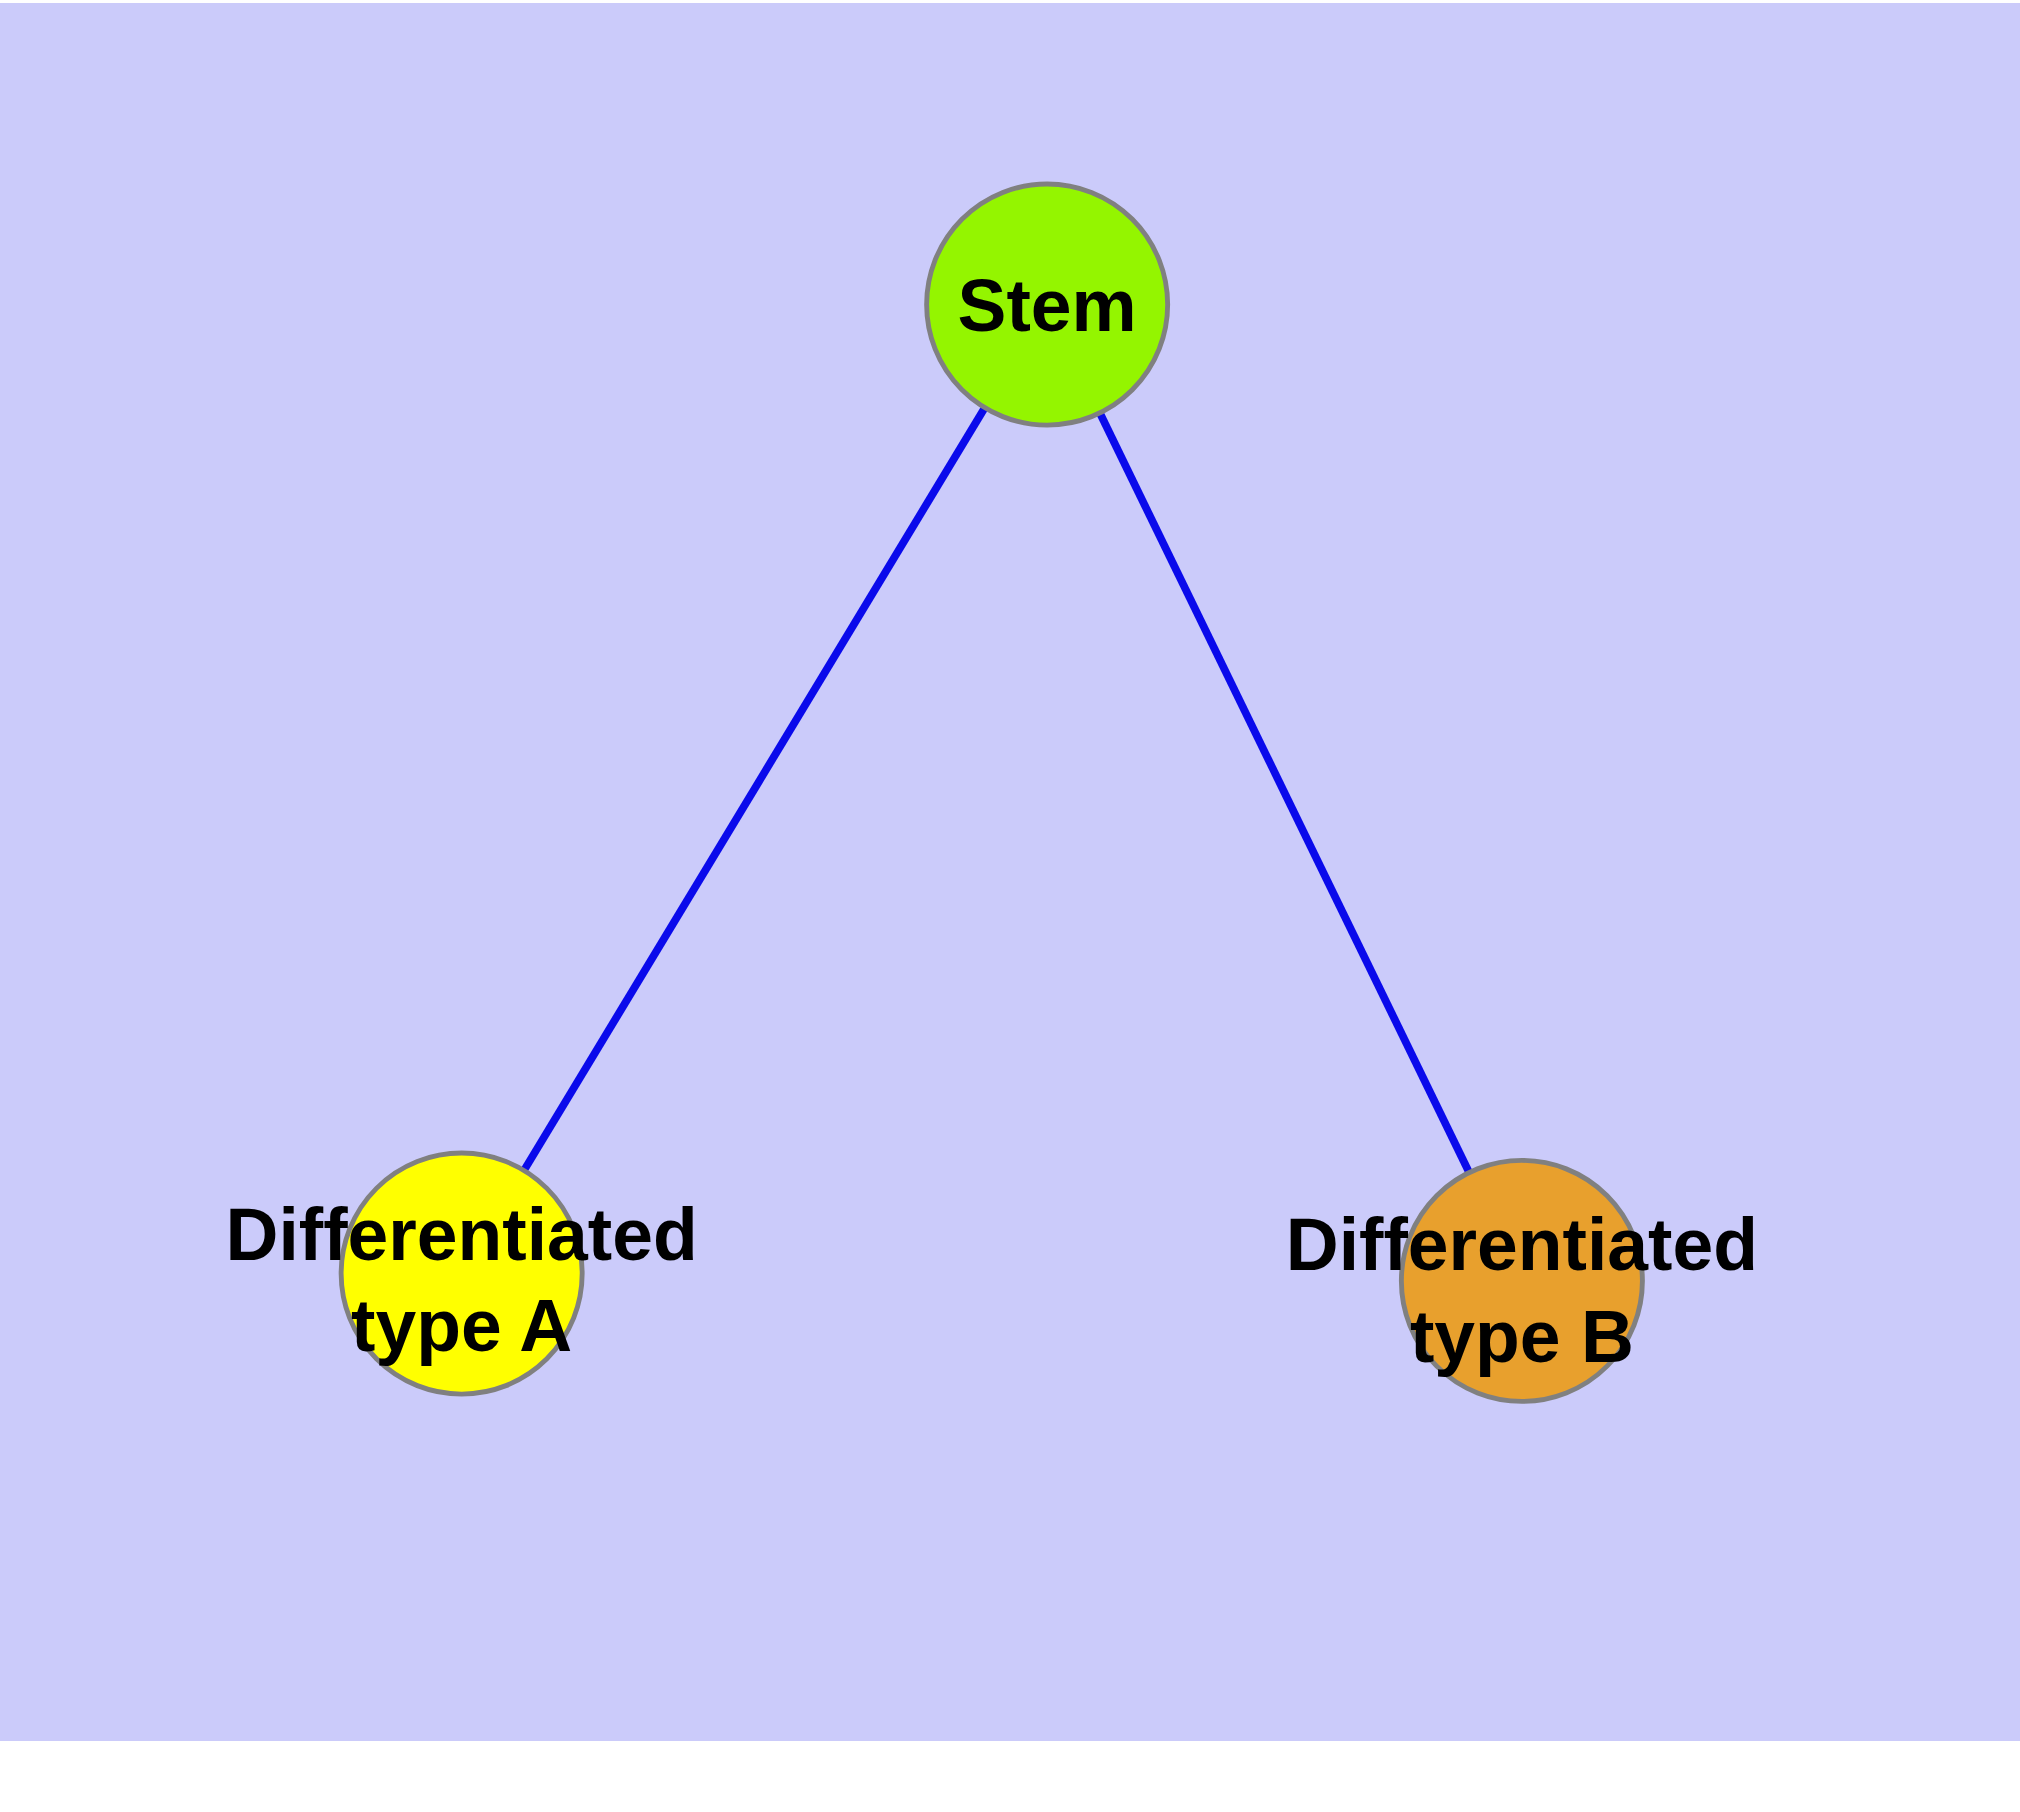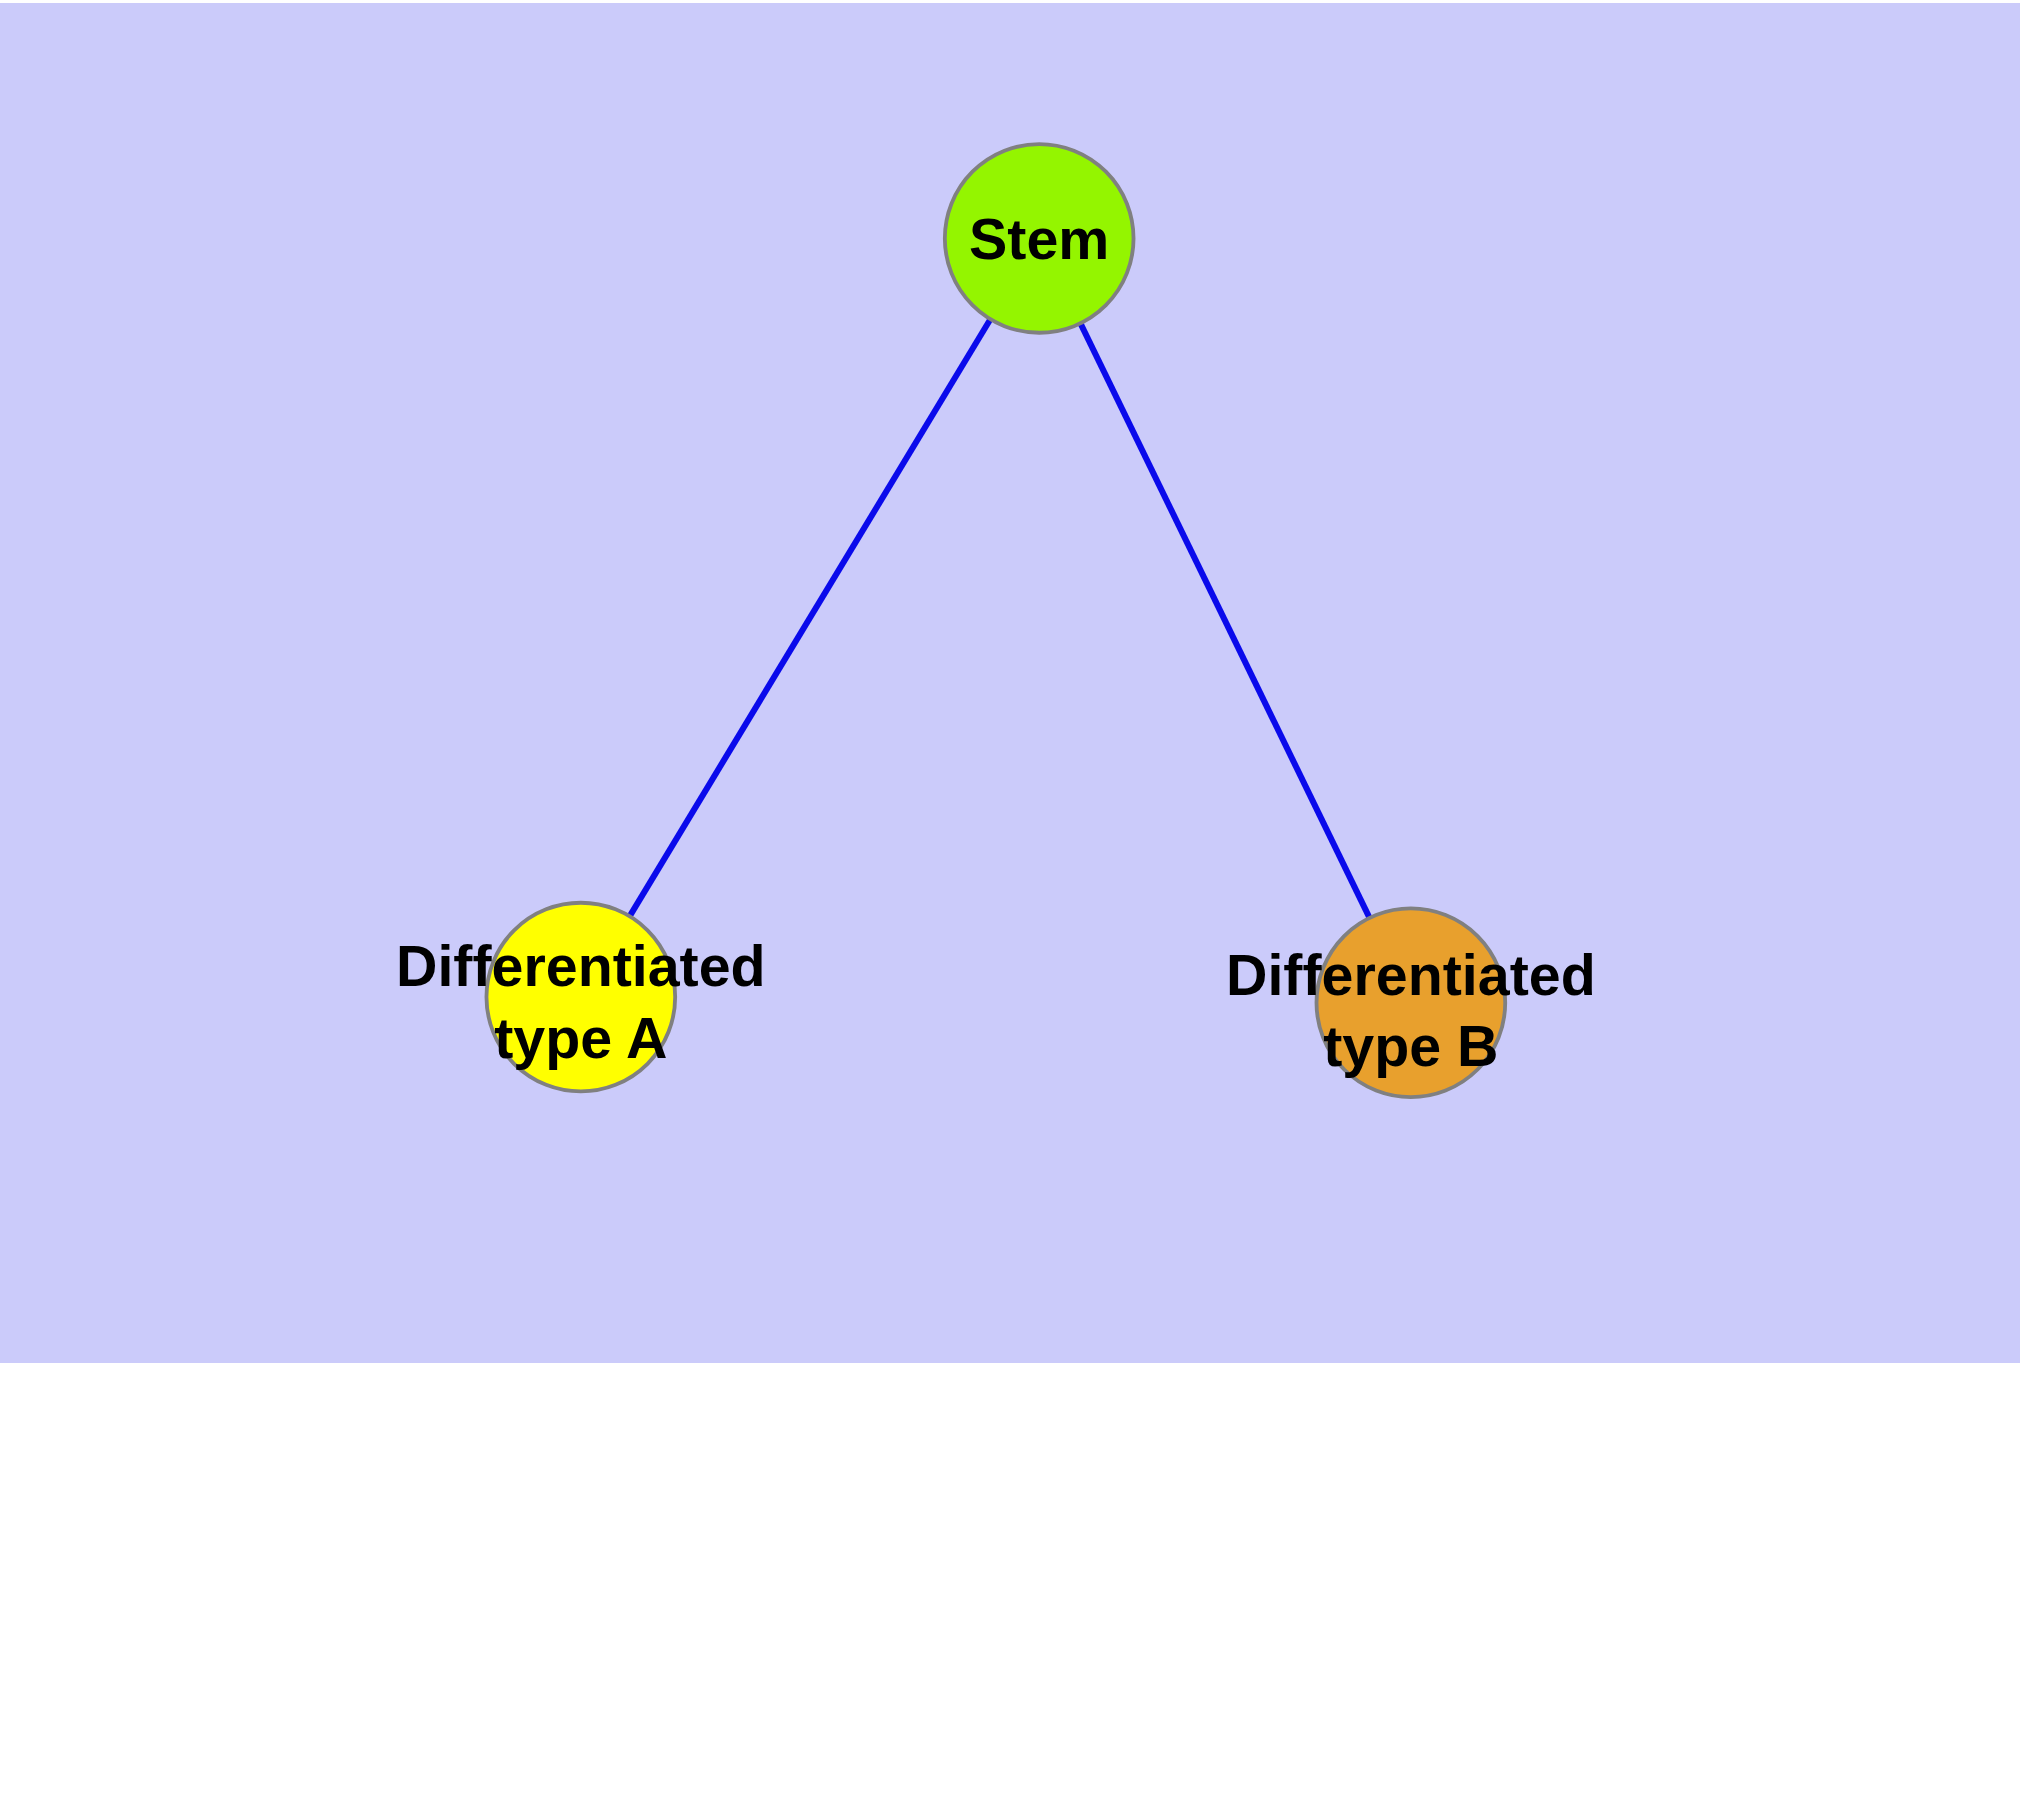--- a/index.html
+++ b/index.html
@@ -24,21 +24,21 @@
     width: 100%;
     height: 100%;
   }
   svg.graph text {
     font-family: "Liberation Sans", sans-serif;
   }
 </style>
 </head>
 <body>
 
-<div class="stage" style="width: 2021px; height: 1363px; background: rgb(203, 203, 250);">
+<div class="stage" style="width: 2021px; height: 1741px; background: rgb(203, 203, 250);">
   <div class="top-strip" style="background: rgb(255, 255, 255); height: 2.5px;"></div>
   <svg class="graph" id="graph-svg" xmlns="http://www.w3.org/2000/svg" viewBox="0 0 2384 2138">
       <line x1="1237" y1="374" x2="518" y2="1564" stroke="#0a0aeb" stroke-width="9.5"></line>
       <line x1="1237" y1="374" x2="1820" y2="1573" stroke="#0a0aeb" stroke-width="9.5"></line>
       <circle cx="1237" cy="374" r="148" fill="#94f500" stroke="#808080" stroke-width="6"></circle>
       <circle cx="518" cy="1564" r="148" fill="#ffff00" stroke="#808080" stroke-width="6"></circle>
       <circle cx="1820" cy="1573" r="148" fill="#e8a02d" stroke="#808080" stroke-width="6"></circle>
       <text text-anchor="middle" fill="#000000" font-size="90" font-weight="bold"><tspan x="1237" y="407">Stem</tspan></text>
       <text text-anchor="middle" fill="#000000" font-size="90" font-weight="bold"><tspan x="518" y="1547">Differentiated</tspan><tspan x="518" y="1659">type A</tspan></text>
       <text text-anchor="middle" fill="#000000" font-size="90" font-weight="bold"><tspan x="1820" y="1560">Differentiated</tspan><tspan x="1820" y="1672">type B</tspan></text>

